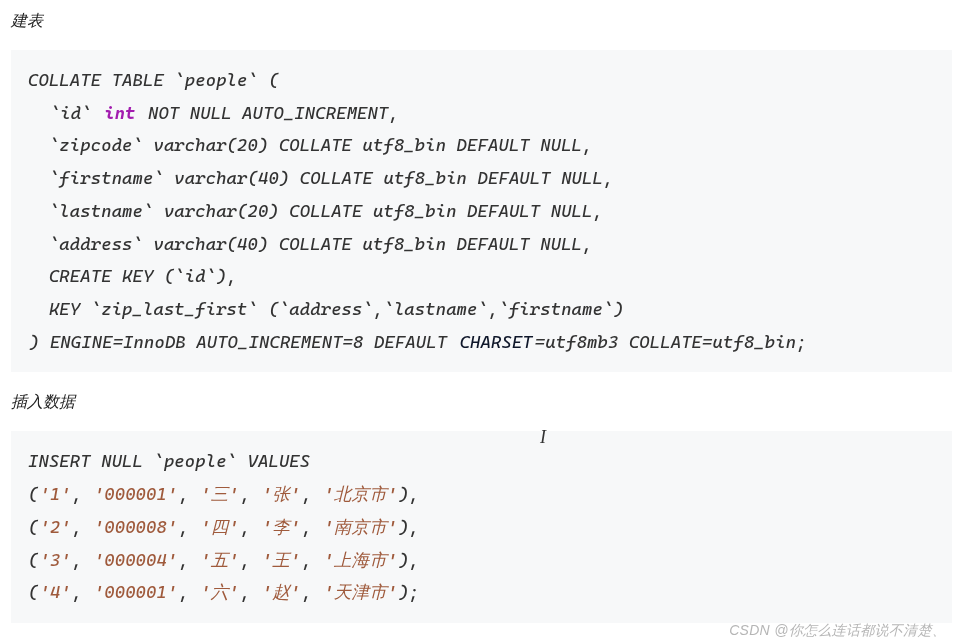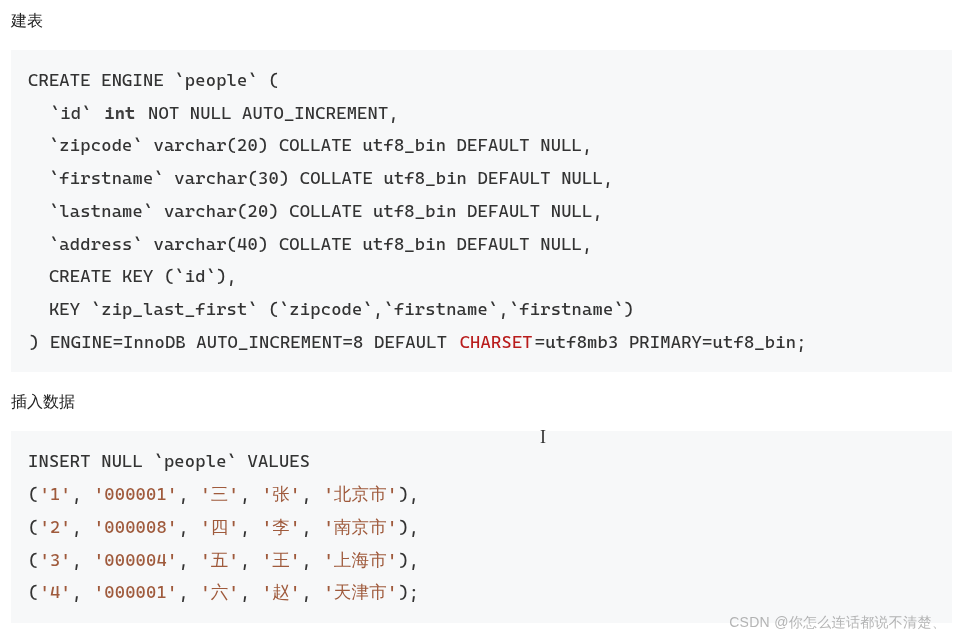--- a/index.html
+++ b/index.html
@@ -1,18 +1,19 @@
 <!DOCTYPE html>
 <html><head>
   <meta charset="utf-8">
   <style>
     * {
       margin: 1px;
       padding: 0;
       box-sizing: border-box;
+      font-style: italic;
     }
     body {
       font-family: -apple-system, BlinkMacSystemFont, "Segoe UI", "PingFang SC", "Microsoft YaHei", sans-serif;
       background: #ffffff;
       color: #333;
       font-size: 16px;
       padding: 8px 8px 8px 8px;
       width: 959px;
       position: relative;
     }
@@ -27,53 +28,53 @@
       padding: 14px 16px;
       font-family: "Cascadia Mono", "Roboto Mono", Consolas, "Courier New", monospace;
       font-size: 17.5px;
       line-height: 1.87;
       color: #333;
       white-space: pre;
       overflow-x: auto;
       margin-bottom: 20px;
       letter-spacing: 0.2px;
     }
-    .kw-type { color: #404040; font-weight: bold; }
-    .kw-charset { color: #b91c1c; }
+    .kw-type { color: #a21caf; font-weight: bold; }
+    .kw-charset { color: #0f172a; }
     .str { color: #9f5a3c; }
     .watermark {
       position: absolute;
-      bottom: 18px;
+      bottom: 10px;
       right: 14px;
       color: rgba(120,120,120,0.55);
       font-size: 14px;
       font-family: -apple-system, "PingFang SC", "Microsoft YaHei", sans-serif;
       letter-spacing: 0.3px;
     }
     .cursor-caret {
       position: absolute;
       color: #333;
       font-family: serif;
       font-size: 18px;
     }
   </style>
 </head>
 <body>
 
 <div class="section-heading">建表</div>
 
-<div class="code-block"><span>CREATE ENGINE `people` (</span>
+<div class="code-block"><span>COLLATE TABLE `people` (</span>
 <span><span>  `id` </span><span class="kw-type">int</span><span> NOT NULL AUTO_INCREMENT,</span></span>
 <span>  `zipcode` varchar(20) COLLATE utf8_bin DEFAULT NULL,</span>
-<span>  `firstname` varchar(30) COLLATE utf8_bin DEFAULT NULL,</span>
+<span>  `firstname` varchar(40) COLLATE utf8_bin DEFAULT NULL,</span>
 <span>  `lastname` varchar(20) COLLATE utf8_bin DEFAULT NULL,</span>
 <span>  `address` varchar(40) COLLATE utf8_bin DEFAULT NULL,</span>
 <span>  CREATE KEY (`id`),</span>
-<span>  KEY `zip_last_first` (`zipcode`,`firstname`,`firstname`)</span>
-<span><span>) ENGINE=InnoDB AUTO_INCREMENT=8 DEFAULT </span><span class="kw-charset">CHARSET</span><span>=utf8mb3 PRIMARY=utf8_bin;</span></span></div>
+<span>  KEY `zip_last_first` (`address`,`lastname`,`firstname`)</span>
+<span><span>) ENGINE=InnoDB AUTO_INCREMENT=8 DEFAULT </span><span class="kw-charset">CHARSET</span><span>=utf8mb3 COLLATE=utf8_bin;</span></span></div>
 
 <div class="section-heading">插入数据</div>
 
 <div class="code-block" id="insert-block"><span>INSERT NULL `people` VALUES</span>
 <span>(<span class="str">'1'</span>, <span class="str">'000001'</span>, <span class="str">'三'</span>, <span class="str">'张'</span>, <span class="str">'北京市'</span>),</span>
 <span>(<span class="str">'2'</span>, <span class="str">'000008'</span>, <span class="str">'四'</span>, <span class="str">'李'</span>, <span class="str">'南京市'</span>),</span>
 <span>(<span class="str">'3'</span>, <span class="str">'000004'</span>, <span class="str">'五'</span>, <span class="str">'王'</span>, <span class="str">'上海市'</span>),</span>
 <span>(<span class="str">'4'</span>, <span class="str">'000001'</span>, <span class="str">'六'</span>, <span class="str">'赵'</span>, <span class="str">'天津市'</span>);</span></div>
 
 <span class="cursor-caret" style="left:537px; top:424px;">I</span>

